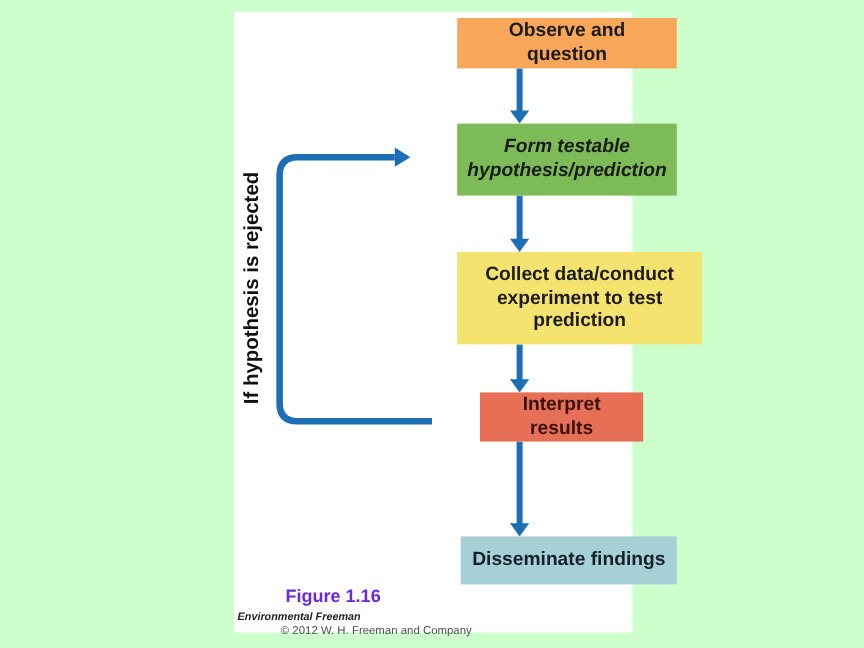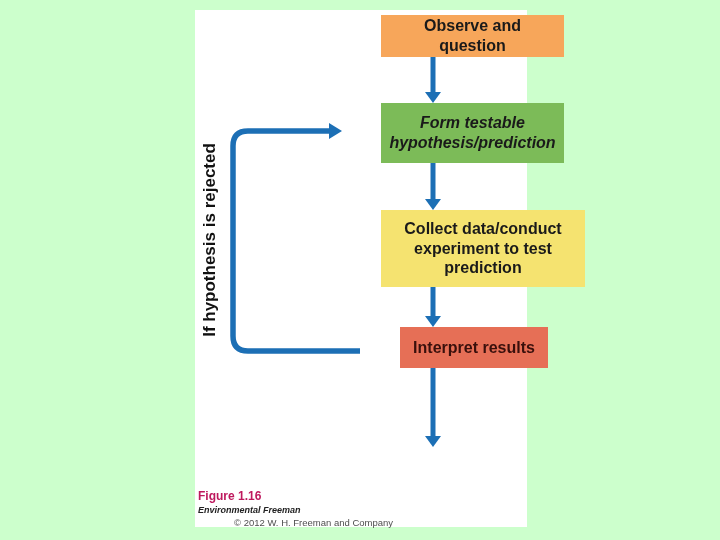--- a/index.html
+++ b/index.html
@@ -32,21 +32,21 @@
     font-size: 16px;
     line-height: 1.22;
     color: #1a1a1a;
     padding: 2px 8px;
     box-sizing: border-box;
     margin-left: 40px;
   }
   .node-observe     { left: 341px; top: 15px;  width: 183px; height: 42px; }
   .node-hypothesis  { left: 341px; top: 103px; width: 183px; height: 60px; }
   .node-collect     { left: 341px; top: 210px; width: 204px; height: 77px; }
-  .node-interpret   { left: 360px; top: 327px; width: 148px; height: 41px; color: #3a100c; }
+  .node-interpret   { left: 360px; top: 327px; width: 136px; height: 41px; color: #3a100c; }
   .node-disseminate { left: 344px; top: 447px; width: 180px; height: 40px; color: #15202e; }
   .side-label {
     position: absolute;
     font-weight: bold;
     font-size: 17px;
     color: #111111;
     white-space: nowrap;
   }
   .label-rejected {
     left: 210px; top: 240px;
@@ -56,24 +56,25 @@
     left: 230px; top: 389px;
     width: 197px;
     text-align: right;
   }
   .caption {
     position: absolute;
     left: 198px; top: 490px;
     line-height: 1.1;
   }
   .caption-figure {
-    font-size: 12px;
+    font-size: 15px;
     font-weight: bold;
-    color: #be185d;
+    color: #6d28d9;
     margin-bottom: 3px;
+    margin-left: 40px;
   }
   .caption-source {
     font-size: 9px;
     font-weight: bold;
     font-style: italic;
     color: #222222;
     margin-bottom: 2px;
   }
   .caption-copyright {
     font-size: 9.5px;
@@ -107,20 +108,21 @@
   </svg>
 
   <div class="node node-observe" style="background-color: rgb(247, 166, 90);">Observe and question</div>
 
   <div class="node node-hypothesis" style="background-color: rgb(124, 187, 88); font-style: italic;">Form testable hypothesis/prediction</div>
 
   <div class="node node-collect" style="background-color: rgb(245, 227, 112);">Collect data/conduct experiment to test prediction</div>
 
   <div class="node node-interpret" style="background-color: rgb(230, 111, 86);">Interpret results</div>
 
+  <div class="node node-disseminate" style="background-color: rgb(167, 207, 214);">Disseminate findings</div>
 
   <div class="side-label label-rejected">If hypothesis is rejected</div>
 
 
   <div class="caption">
     <div class="caption-figure">Figure 1.16</div>
     <div class="caption-source">Environmental Freeman</div>
     <div class="caption-copyright">© 2012 W. H. Freeman and Company</div>
   </div>
 

